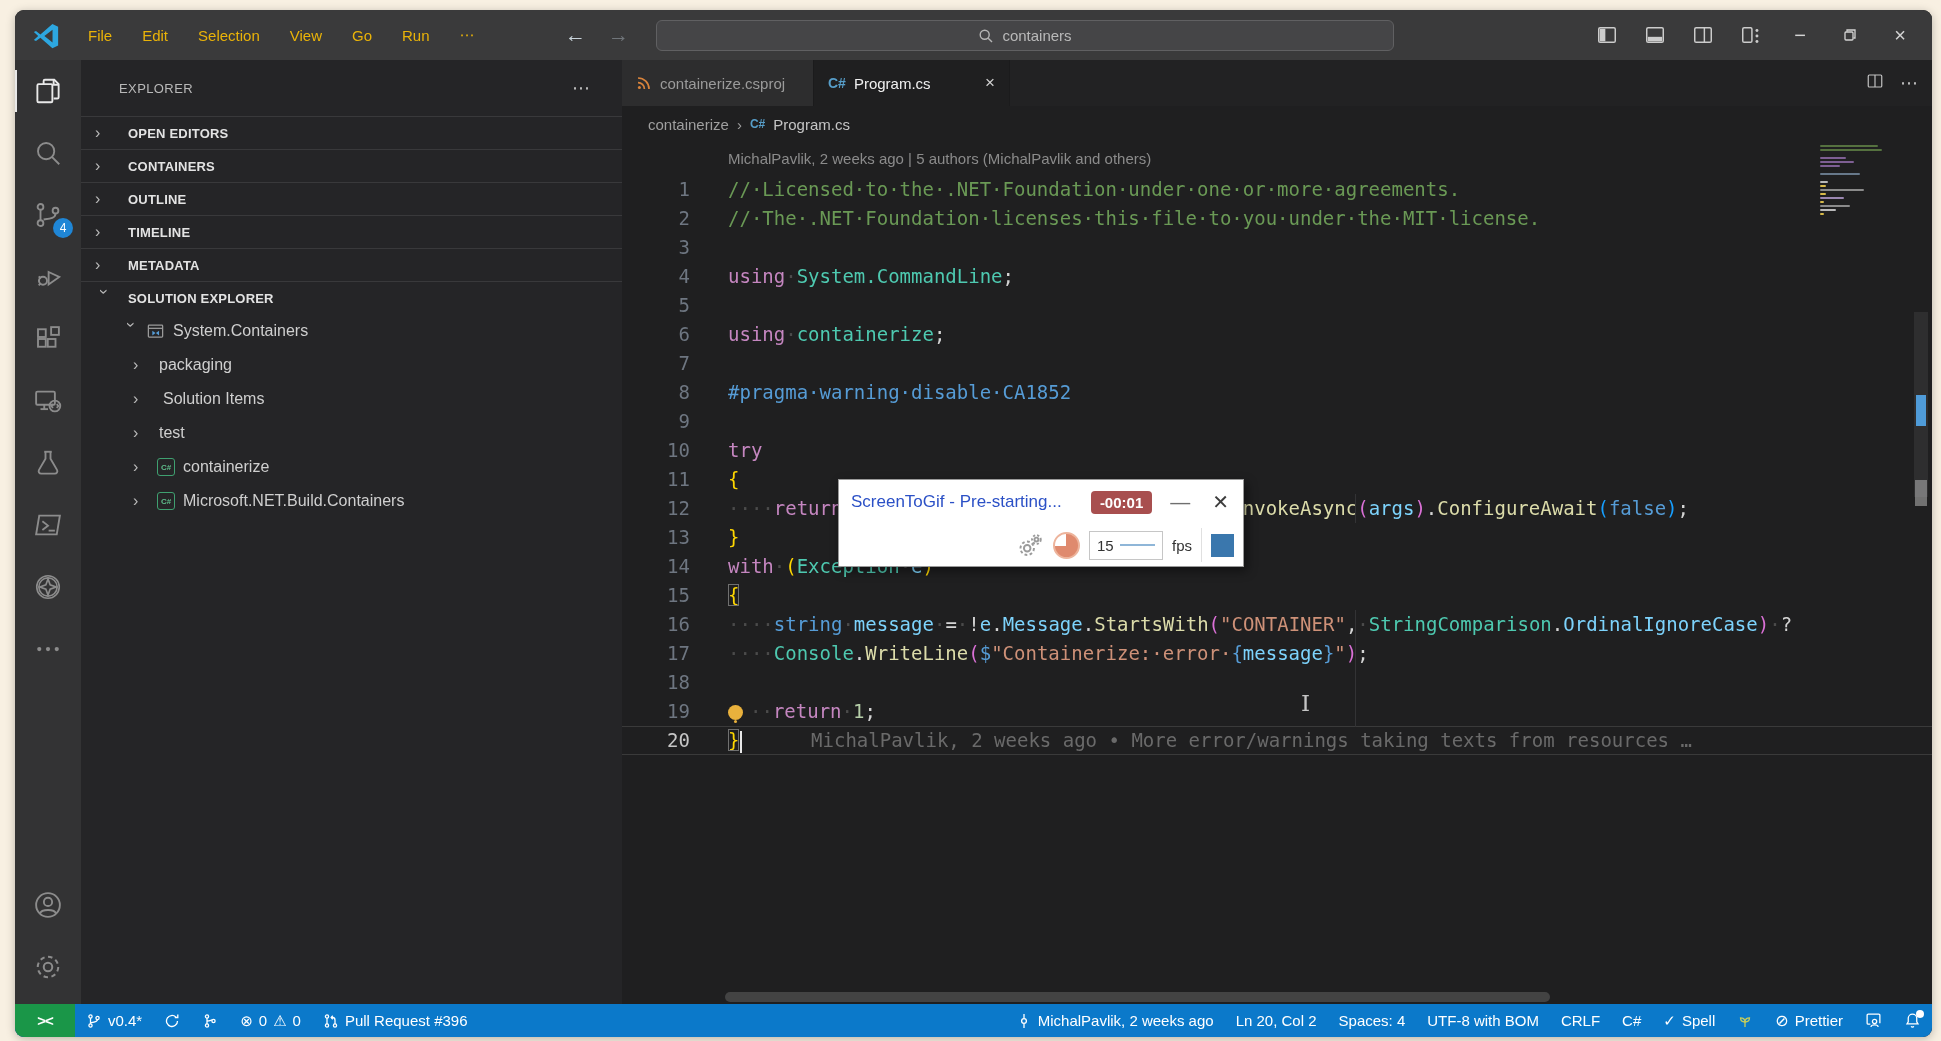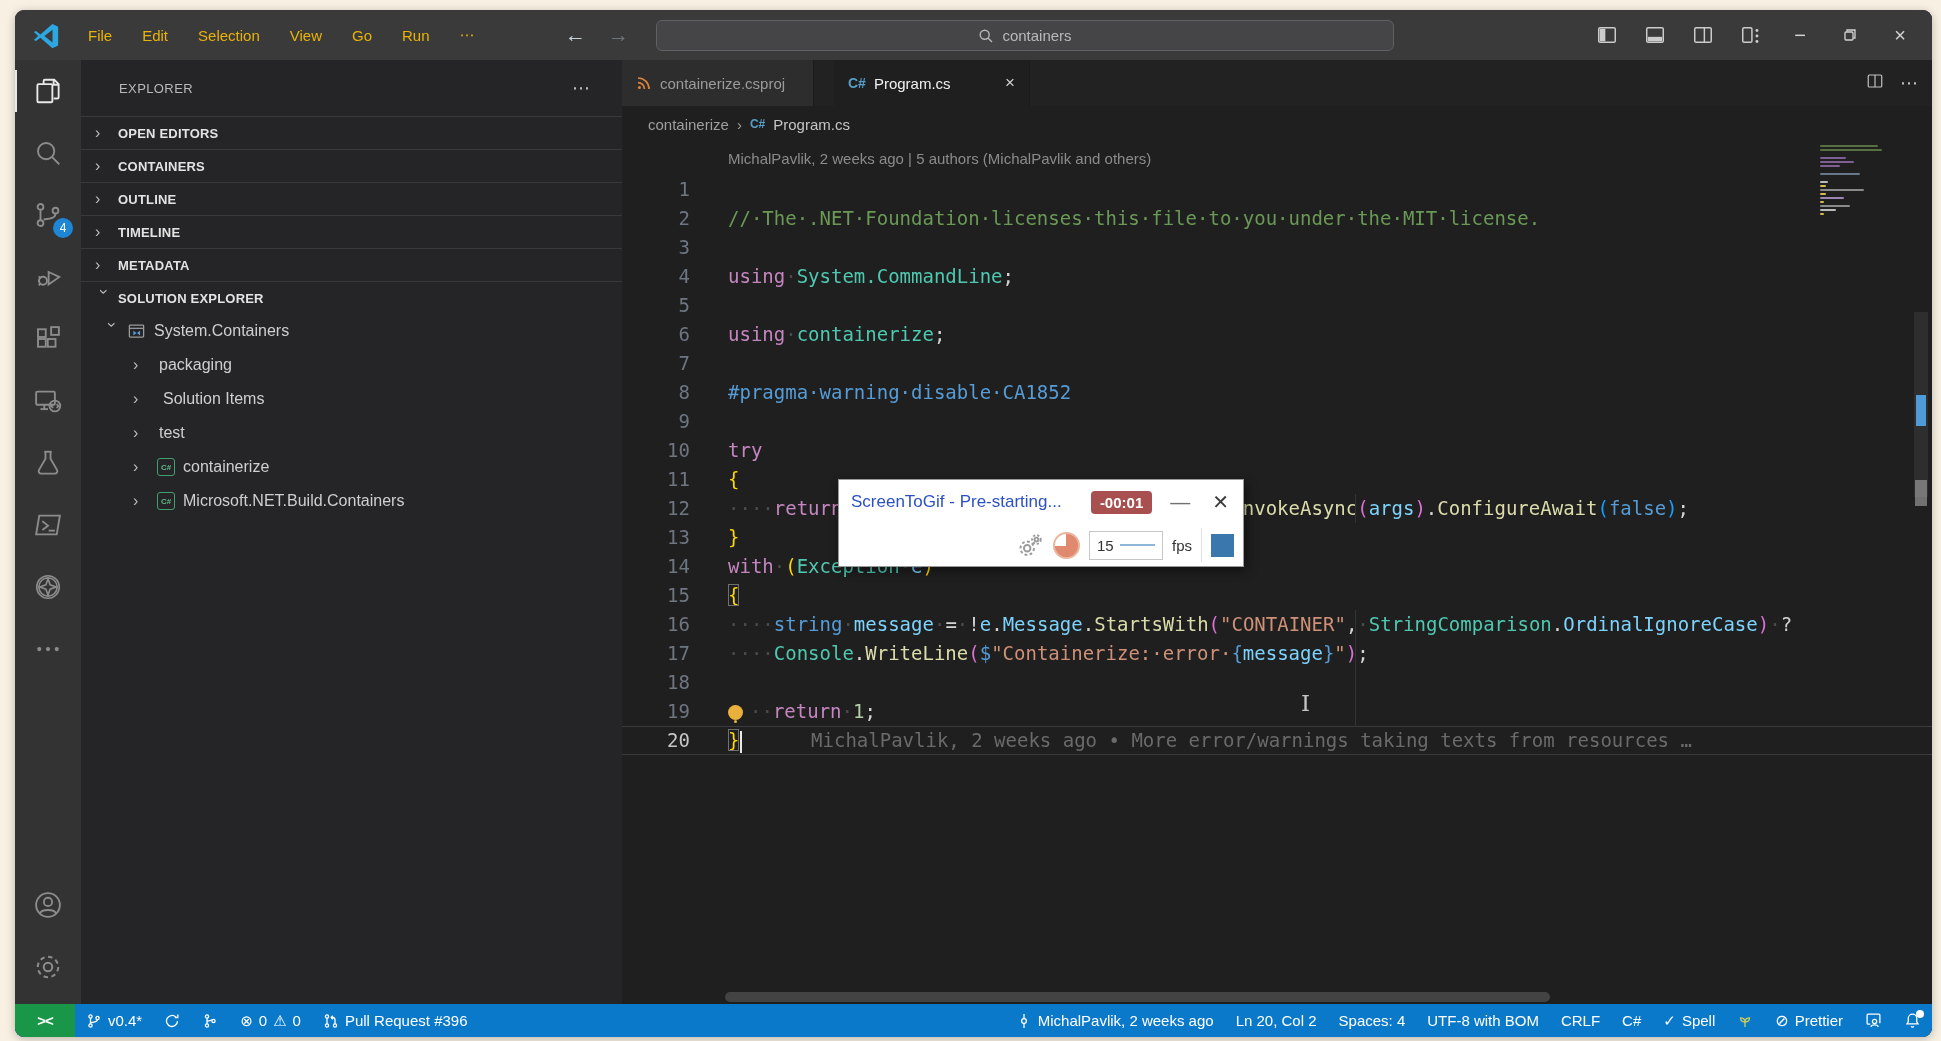--- a/index.html
+++ b/index.html
@@ -31,30 +31,30 @@
                background:#1f86d6; color:#fff; font-size:12px; display:flex; align-items:center; justify-content:center; }
   .act-bottom { position:absolute; bottom:6px; left:0; width:66px; display:flex; flex-direction:column; align-items:center; }
   
   .sidebar { width:541px; background:#252527; flex:none; color:#cccccc; }
   .sb-header { height:56px; display:flex; align-items:center; justify-content:space-between; padding:0 32px 0 38px; }
   .sb-title { font-size:13px; letter-spacing:.4px; color:#b9b9b9; }
   .sb-more { color:#c2c2c2; font-size:18px; }
   .section { height:33px; display:flex; align-items:center; border-top:1px solid #39393b; padding-left:14px; }
   .chev { display:inline-block; width:20px; color:#b9b9b9; font-size:16px; transform-origin:45% 50%; }
   .chev.open { transform:rotate(90deg); }
-  .sec-label { font-size:13px; font-weight:bold; color:#e3e3e3; letter-spacing:.2px; margin-left:3px; }
+  .sec-label { font-size:13px; font-weight:bold; color:#e3e3e3; letter-spacing:.2px; margin-left:13px; }
   .tree { }
   .tree-row { height:34px; display:flex; align-items:center; font-size:16px; color:#cfcfcf; }
-  .ind-1 { padding-left:22px; } .ind-2 { padding-left:52px; }
+  .ind-1 { padding-left:29px;margin-left:12px; } .ind-2 { padding-left:52px; }
   .tree-icon { margin:0 8px 0 4px; display:flex; align-items:center; }
   .csproj-box { width:18px; height:18px; border:1.5px solid #3fa070; border-radius:3px; color:#5fbe8c;
                 font-size:8px; font-weight:bold; display:flex; align-items:center; justify-content:center; margin:0 8px 0 4px; }
   
   .editor { flex:1; position:relative; background:#1f1f20; min-width:0; display:flex; flex-direction:column; }
-  .tabbar { height:46px; background:#222223; display:flex; flex:none; position:relative;gap:20px; }
+  .tabbar { height:46px; background:#222223; display:flex; flex:none; position:relative; }
   .tab { display:flex; align-items:center; gap:8px; padding:0 14px; font-size:15px; border-right:1px solid #1b1b1c; }
   .tab.inactive { background:#2d2d2e; color:#9b9b9b; width:192px; }
   .tab.active { background:#1f1f20; color:#f0f0f0; width:196px; }
   .tab-close { margin-left:auto; font-size:17px; color:#d0d0d0; }
   .cs-icon { color:#579ec9; font-weight:bold; font-size:14px; }
   .tab-actions { position:absolute; right:14px; top:0; height:46px; display:flex; align-items:center; gap:16px; color:#c2c2c2; }
   .breadcrumb { height:36px; display:flex; align-items:center; gap:8px; padding-left:26px; font-size:15px; color:#9f9f9f; flex:none; }
   .codearea { position:relative; flex:1; overflow:hidden; }
   .codelens { padding:8px 0 0 106px; font-size:15px; color:#8b8b8b; height:33px; }
   .code-row { display:flex; height:29px; line-height:29px; font-family:"DejaVu Sans Mono", monospace; font-size:19px; }
@@ -362,20 +362,21 @@
         <span>›</span>
         <span class="cs-icon" style="font-size:12px;">C#</span>
         <span style="color:#c5c5c5;">Program.cs</span>
       </div>
 
       <div class="codearea">
         <div class="codelens">MichalPavlik, 2 weeks ago | 5 authors (MichalPavlik and others)</div>
         <div>
             <div class="code-row">
               <div class="ln">1</div>
+              <div class="code-text"><span class="cm">//·Licensed·to·the·.NET·Foundation·under·one·or·more·agreements.</span></div>
             </div>
             <div class="code-row">
               <div class="ln">2</div>
               <div class="code-text"><span class="cm">//·The·.NET·Foundation·licenses·this·file·to·you·under·the·MIT·license.</span></div>
             </div>
             <div class="code-row">
               <div class="ln">3</div>
               <div class="code-text"></div>
             </div>
             <div class="code-row">

